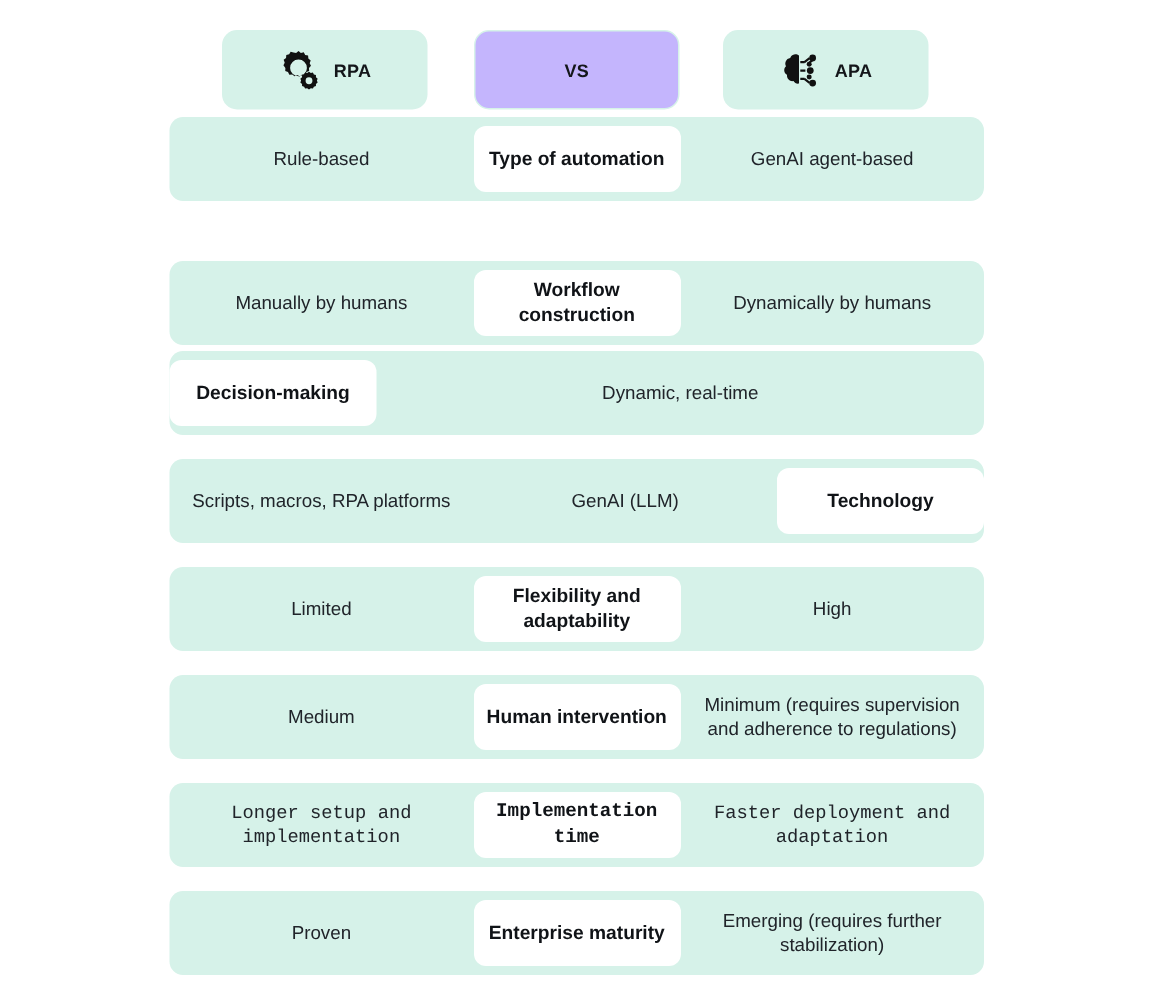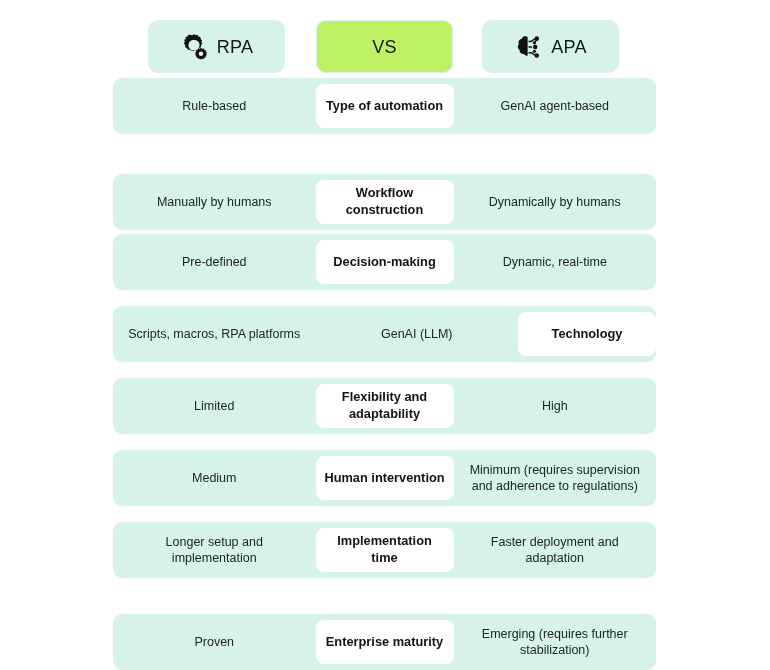--- a/index.html
+++ b/index.html
@@ -48,28 +48,28 @@
     box-sizing: border-box;
   }
   .hdr-card.side {
     width: 137px;
     background: #d6f2e9;
   }
   .hdr-card.rpa  { margin-left: 35px; }
   .hdr-card.vs {
     width: 137px;
     margin-left: 31px;
-    background: #bef264;
+    background: #c4b5fd;
     border: 1px solid #d6f2e9;
   }
   .hdr-card.apa { margin-left: 29px; }
 
   .hdr-label {
-    font-size: 18px;
-    font-weight: 400;
+    font-size: 12px;
+    font-weight: 700;
     color: #14161a;
     letter-spacing: .2px;
     line-height: 1;
     white-space: nowrap;
   }
   .hdr-icon {
     width: 28px;
     height: 28px;
     display: block;
     flex: 0 0 auto;
@@ -179,23 +179,20 @@
           <span class="cell-text">Manually by humans</span>
         </div>
         <div class="cell cell-mid">
           <span class="cell-text">Workflow construction</span>
         </div>
         <div class="cell cell-side">
           <span class="cell-text">Dynamically by humans</span>
         </div>
       </div>
       <div class="grid-row cmp-row" style="top: 234px;">
-        <div class="cell cell-side">
-          <span class="cell-text">Pre-defined</span>
-        </div>
         <div class="cell cell-mid">
           <span class="cell-text">Decision-making</span>
         </div>
         <div class="cell cell-side">
           <span class="cell-text">Dynamic, real-time</span>
         </div>
       </div>
       <div class="grid-row cmp-row" style="top: 306px;">
         <div class="cell cell-side">
           <span class="cell-text">Scripts, macros, RPA platforms</span>
@@ -222,32 +219,32 @@
         <div class="cell cell-side">
           <span class="cell-text">Medium</span>
         </div>
         <div class="cell cell-mid">
           <span class="cell-text">Human intervention</span>
         </div>
         <div class="cell cell-side">
           <span class="cell-text">Minimum (requires supervision and adherence to regulations)</span>
         </div>
       </div>
-      <div class="grid-row cmp-row" style="top: 522px;">
+      <div class="grid-row cmp-row" style="top: 522px; font-family: Liberation Mono, monospace;">
         <div class="cell cell-side">
           <span class="cell-text">Longer setup and implementation</span>
         </div>
         <div class="cell cell-mid">
           <span class="cell-text">Implementation time</span>
         </div>
         <div class="cell cell-side">
           <span class="cell-text">Faster deployment and adaptation</span>
         </div>
       </div>
-      <div class="grid-row cmp-row" style="top: 614px;">
+      <div class="grid-row cmp-row" style="top: 594px;">
         <div class="cell cell-side">
           <span class="cell-text">Proven</span>
         </div>
         <div class="cell cell-mid">
           <span class="cell-text">Enterprise maturity</span>
         </div>
         <div class="cell cell-side">
           <span class="cell-text">Emerging (requires further stabilization)</span>
         </div>
       </div>

